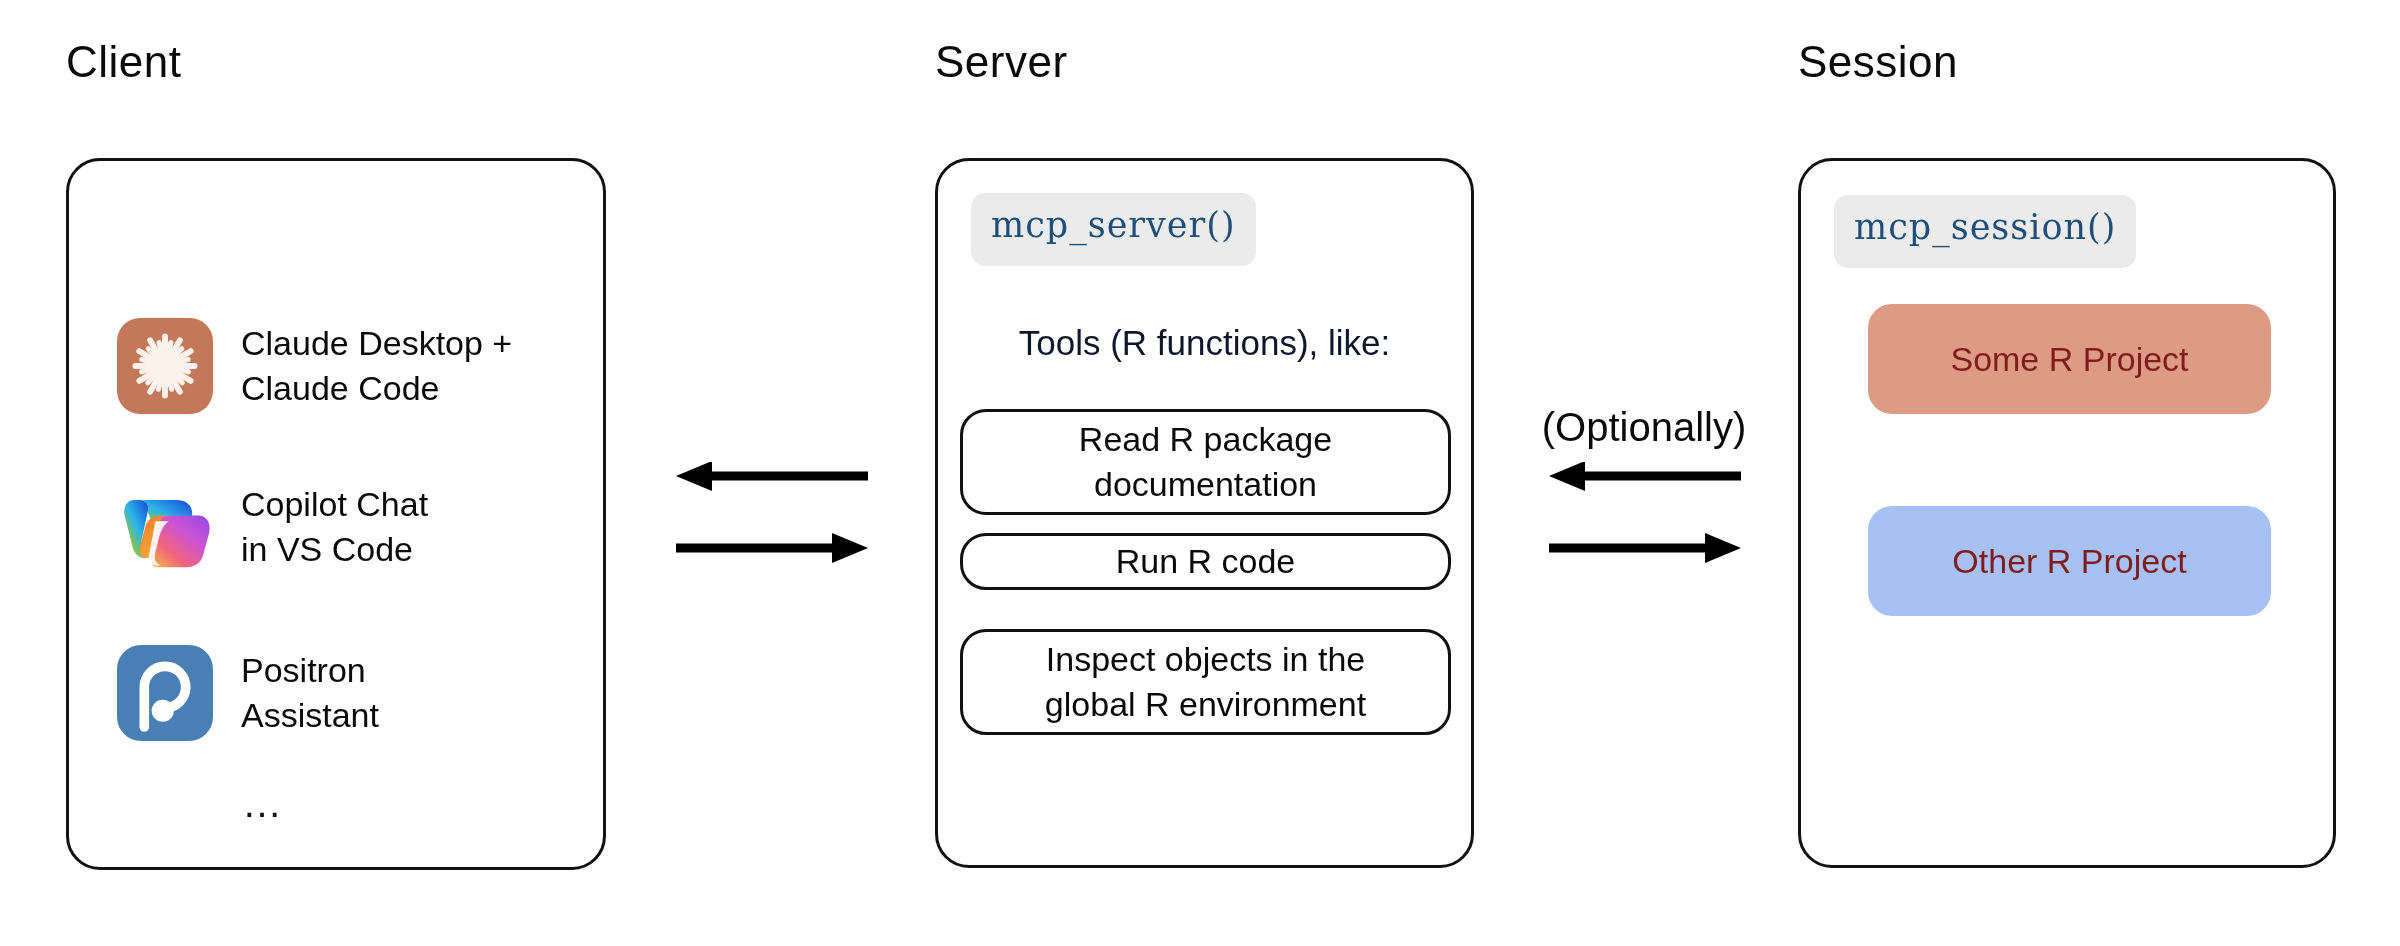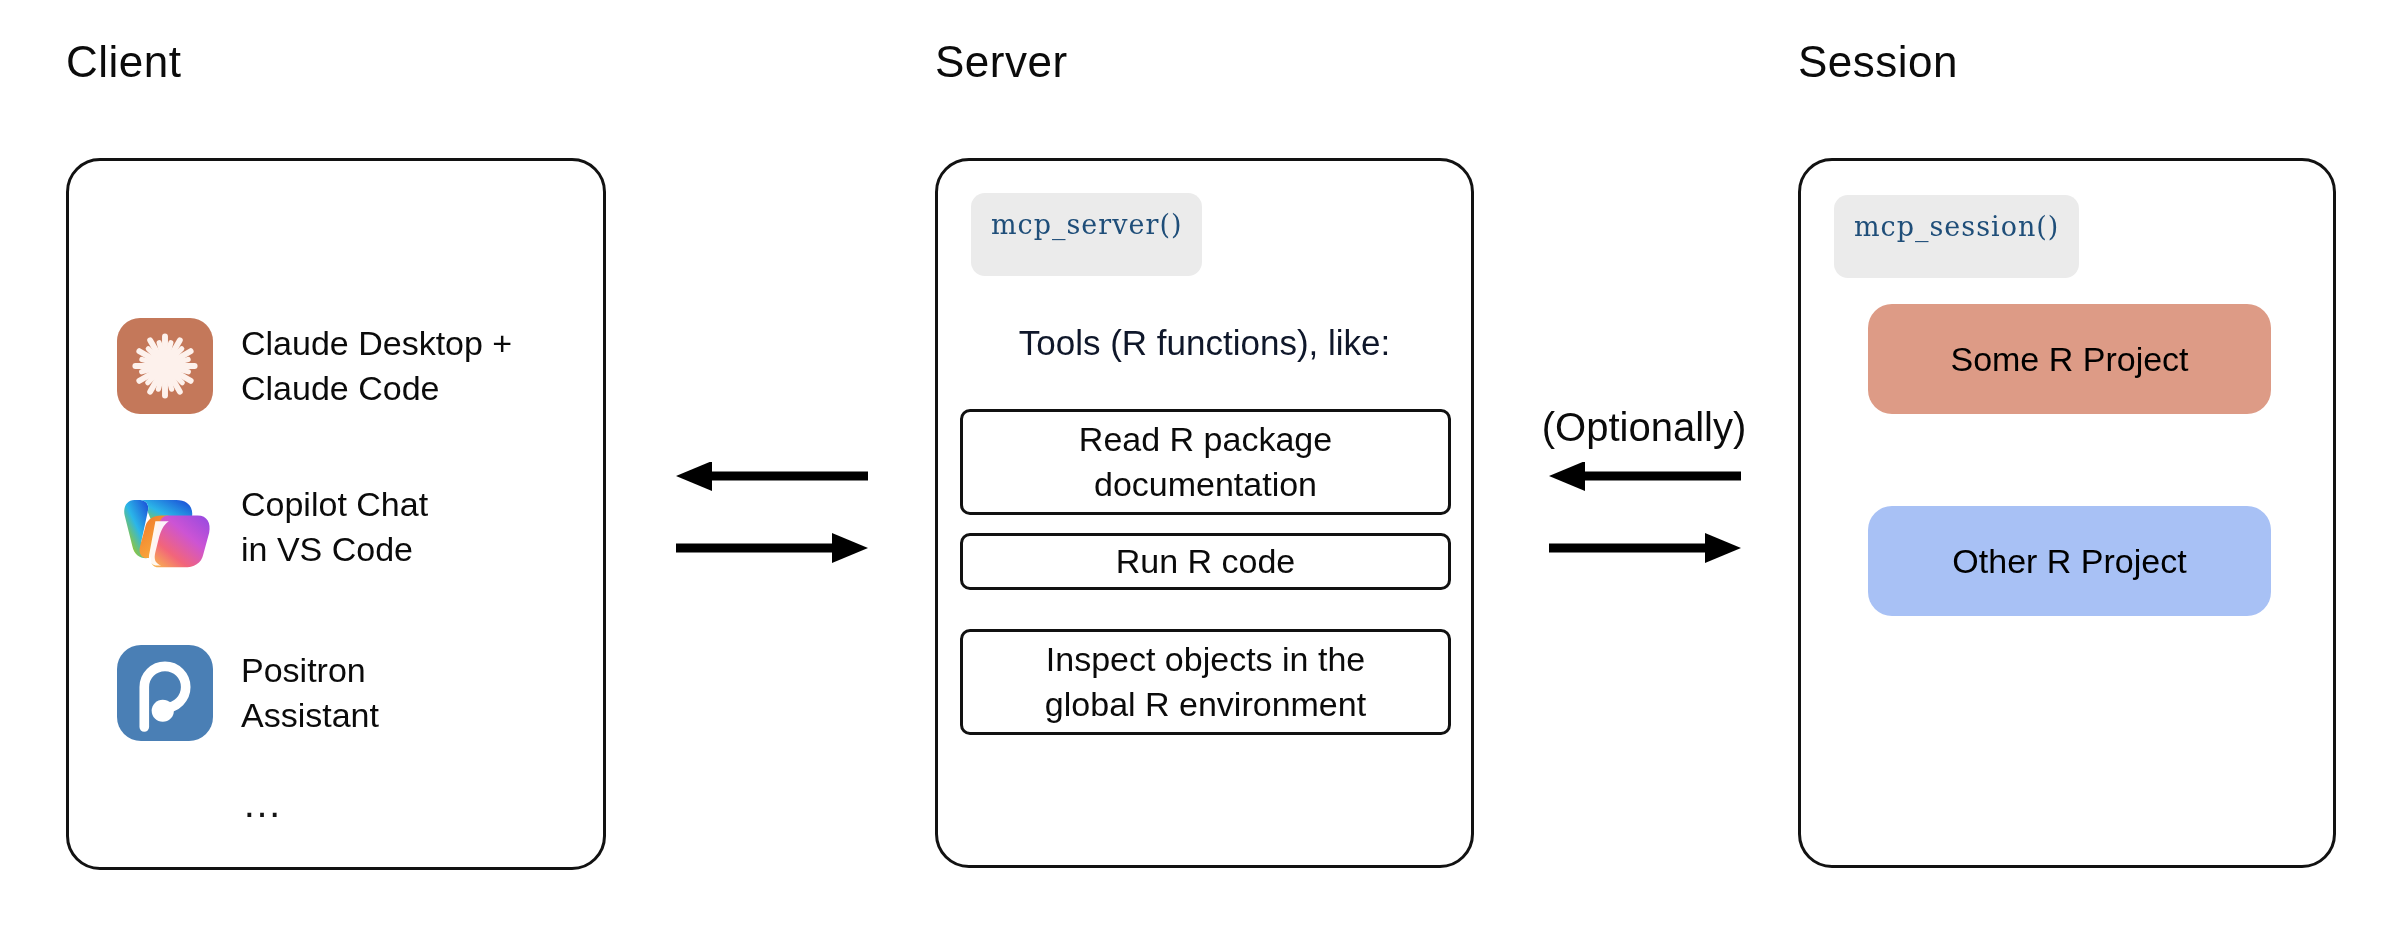--- a/index.html
+++ b/index.html
@@ -102,23 +102,23 @@
     line-height: 40px;
     letter-spacing: 3px;
     color: #141414;
   }
 
   
   .code-pill {
     position: absolute;
     background: #ebebeb;
     border-radius: 14px;
-    padding: 10px 20px 29px 20px;
+    padding: 10px 20px 19px 20px;
     font-family: "DejaVu Serif", "Liberation Serif", serif;
-    font-size: 27px;
+    font-size: 35px;
     line-height: 44px;
     letter-spacing: 1px;
     color: #1f4e79;
     white-space: nowrap;
   }
   #pill-server  { left: 33px; top: 32px; }
   #pill-session { left: 33px; top: 34px; }
 
   
   #server-tools-caption {
@@ -130,21 +130,21 @@
     font-size: 35px;
     line-height: 44px;
     color: #0f172a;
   }
 
   .tool-box {
     position: absolute;
     left: 22px;
     width: 491px;
     border: 3px solid #111111;
-    border-radius: 10px;
+    border-radius: 26px;
     background: #ffffff;
     box-sizing: border-box;
     display: flex;
     align-items: center;
     justify-content: center;
     text-align: center;
     font-size: 34px;
     line-height: 45px;
     color: #0b0b0b;
     white-space: pre-line;
@@ -160,21 +160,21 @@
     width: 403px;
     height: 110px;
     border-radius: 24px;
     box-sizing: border-box;
     display: flex;
     align-items: center;
     justify-content: center;
     text-align: center;
     font-size: 34px;
     line-height: 45px;
-    color: #000000;
+    color: #7f1d1d;
   }
   #project-box-0 { top: 143px; background: #dd9b86; }
   #project-box-1 { top: 345px; background: #a8c1f5; }
 
   
   .arrow-pair { position: absolute; }
   #arrows-client-server  { left: 672px;  top: 462px; width: 200px; }
   #arrows-server-session { left: 1545px; top: 462px; width: 200px; }
 
   .arrow-svg { display: block; }

